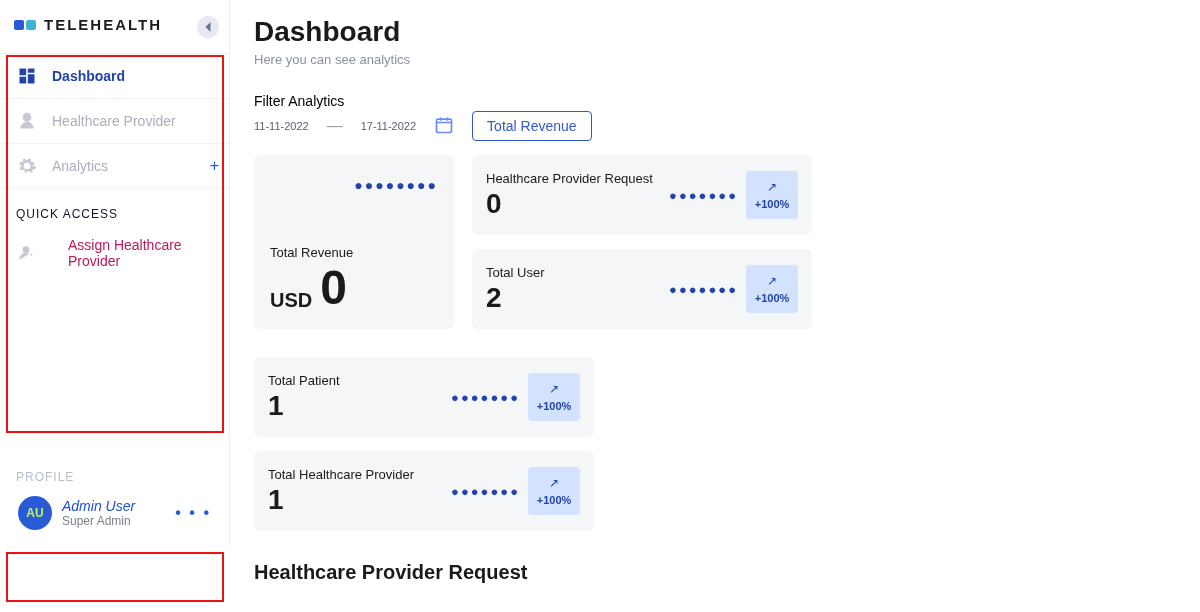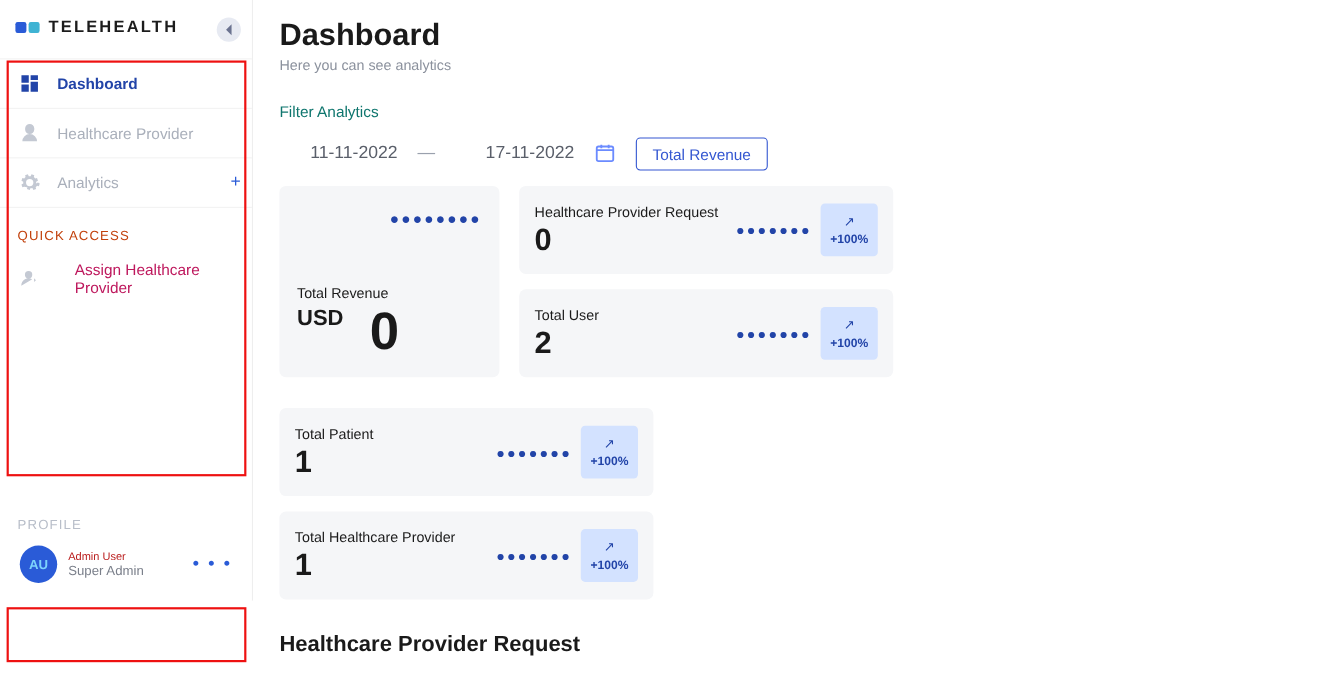--- a/index.html
+++ b/index.html
@@ -57,63 +57,63 @@
     border-top:1px solid #f2f2f2;
     cursor:pointer;
     position:relative;
   }
   .nav-item:last-child { border-bottom:1px solid #f2f2f2; }
   .nav-item.active { color:#2244a8; font-weight:600; }
   .nav-item .ic { width:22px; display:flex; justify-content:center; color:#c4c9d3; }
   .nav-item.active .ic { color:#2244a8; }
   .nav-item .plus { position:absolute; right:10px; color:#2a5bd7; font-size:16px; }
   .section-label {
-    color:#c2410c; font-size:12px; letter-spacing:1px;
+    color:#0f172a; font-size:12px; letter-spacing:1px;
     padding: 18px 16px 6px 16px;
   }
   .quick-item {
     display:flex; align-items:center; gap:32px;
     padding: 10px 16px; color:#be185d; font-size:14px; cursor:pointer;
   }
   .quick-item .ic { width:22px; display:flex; justify-content:center; color:#c4c9d3; }
 
   .profile {
     position:absolute; bottom:10px; left:0; right:0;
     padding: 0 12px;
   }
   .profile .plabel { color:#b8bec9; font-size:12px; letter-spacing:1px; padding:0 4px 6px 4px; }
   .profile-card {
     display:flex; align-items:center; gap:10px;
     padding: 6px 6px;
   }
   .avatar {
     width:34px; height:34px; border-radius:50%;
-    background:#2a5bd7; color:#7dd3fc; display:flex;
+    background:#2a5bd7; color:#bef264; display:flex;
     align-items:center; justify-content:center; font-weight:700;
     font-size:12px;
   }
-  .profile-info .name { font-size:10px; color:#b91c1c; }
+  .profile-info .name { font-size:14px; color:#1d4ed8;font-style:italic; }
   .profile-info .role { font-size:12px; color:#7a7f8a; }
   .profile-more { margin-left:auto; color:#2a5bd7; letter-spacing:2px; font-weight:700; cursor:pointer; }
 
   .hl-red { position:absolute; border:2px solid #e11; pointer-events:none; }
   .hl1 { left:6px; top:55px; width:218px; height:378px; }
   .hl2 { left:6px; top:552px; width:218px; height:50px; }
 
   .main {
     flex:1; padding: 16px 24px 0 24px;
     position:relative;
   }
   h1.page-title { font-size:28px; font-weight:800; color:#1a1a1a; }
   .page-sub { color:#8b919d; font-size:13px; margin-top:4px; }
 
   .filter-row { margin-top:26px; }
-  .filter-label { font-size:14px; color:#0f766e; margin-bottom:16px; }
+  .filter-label { font-size:14px; color:#000000; margin-bottom:2px; }
   .filter-controls { display:flex; align-items:center; gap:18px; }
-  .date-val { color:#5a5f6a; font-size:16px;margin-left:28px; }
+  .date-val { color:#5a5f6a; font-size:11px; }
   .date-dash { color:#9aa1ad; }
   .cal-ic { color:#6b8bff; font-size:13px; cursor:pointer; }
   .pill-btn {
     border:1px solid #3457d1; color:#3457d1; background:#fff;
     padding:6px 14px; font-size:14px; border-radius:4px; cursor:pointer;
   }
 
   .cards-grid {
     display:grid;
     grid-template-columns: 200px 340px;
@@ -128,21 +128,21 @@
     padding: 14px 16px 20px 16px;
     position:relative;
     height:174px;
     grid-row: span 2;
   }
   .spark-dots {
     position:absolute; top:22px; right:16px;
     color:#2244a8; letter-spacing:2px; font-size:14px;
   }
   .rev-label { font-size:13px; color:#1a1a1a; margin-top:76px; }
-  .rev-value { display:flex; align-items:flex-start; gap:24px; margin-top:4px; }
+  .rev-value { display:flex; align-items:flex-end; gap:8px; margin-top:4px; }
   .rev-currency { font-size:20px; font-weight:800; }
   .rev-num { font-size:48px; font-weight:900; line-height:1; }
 
   .stat-card {
     background:#f5f6f8; border-radius:6px;
     padding:12px 14px;
     display:flex; align-items:center;
     min-height:80px;
   }
   .stat-left .st-label { font-size:13px; color:#1a1a1a; }

